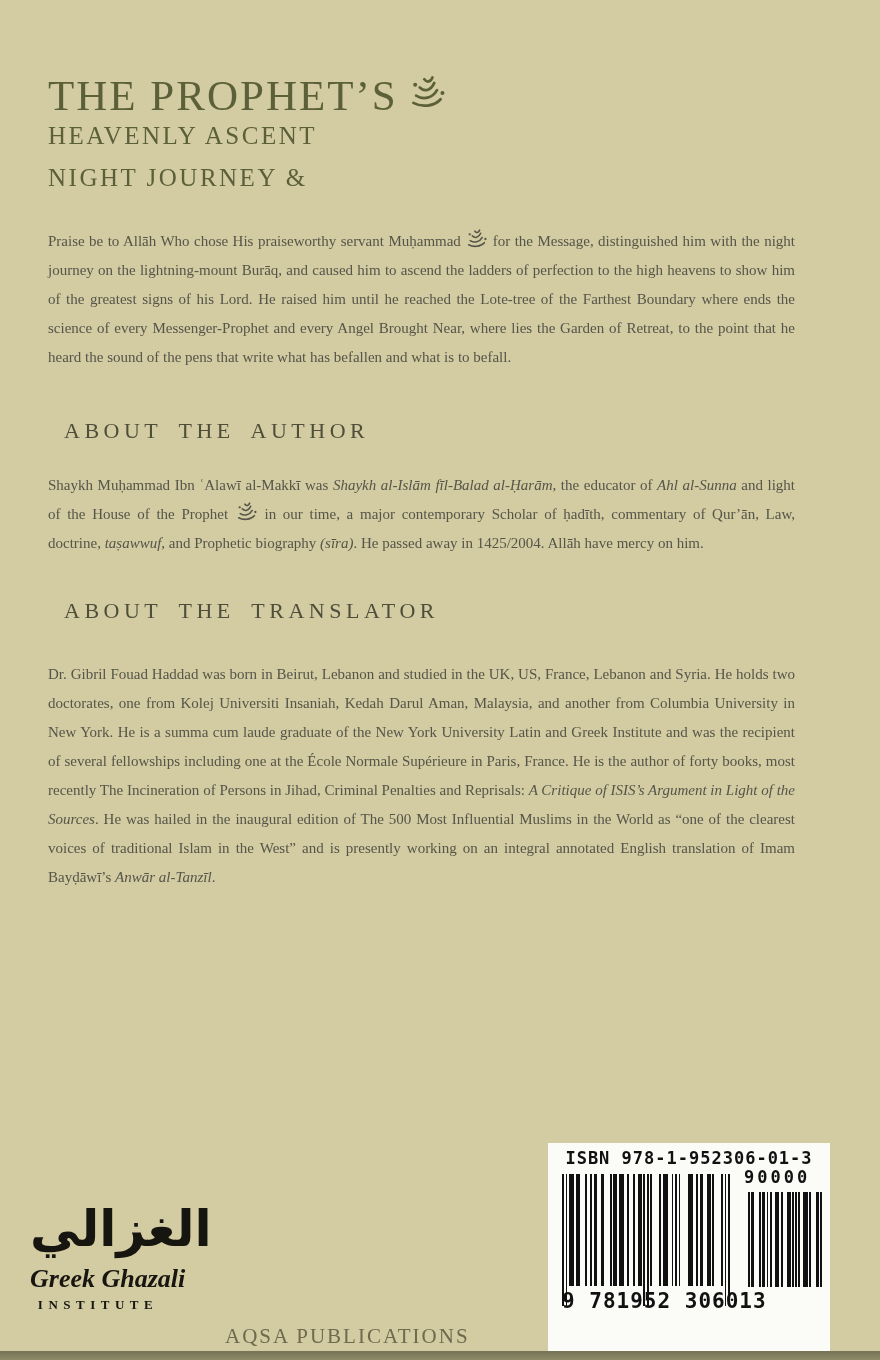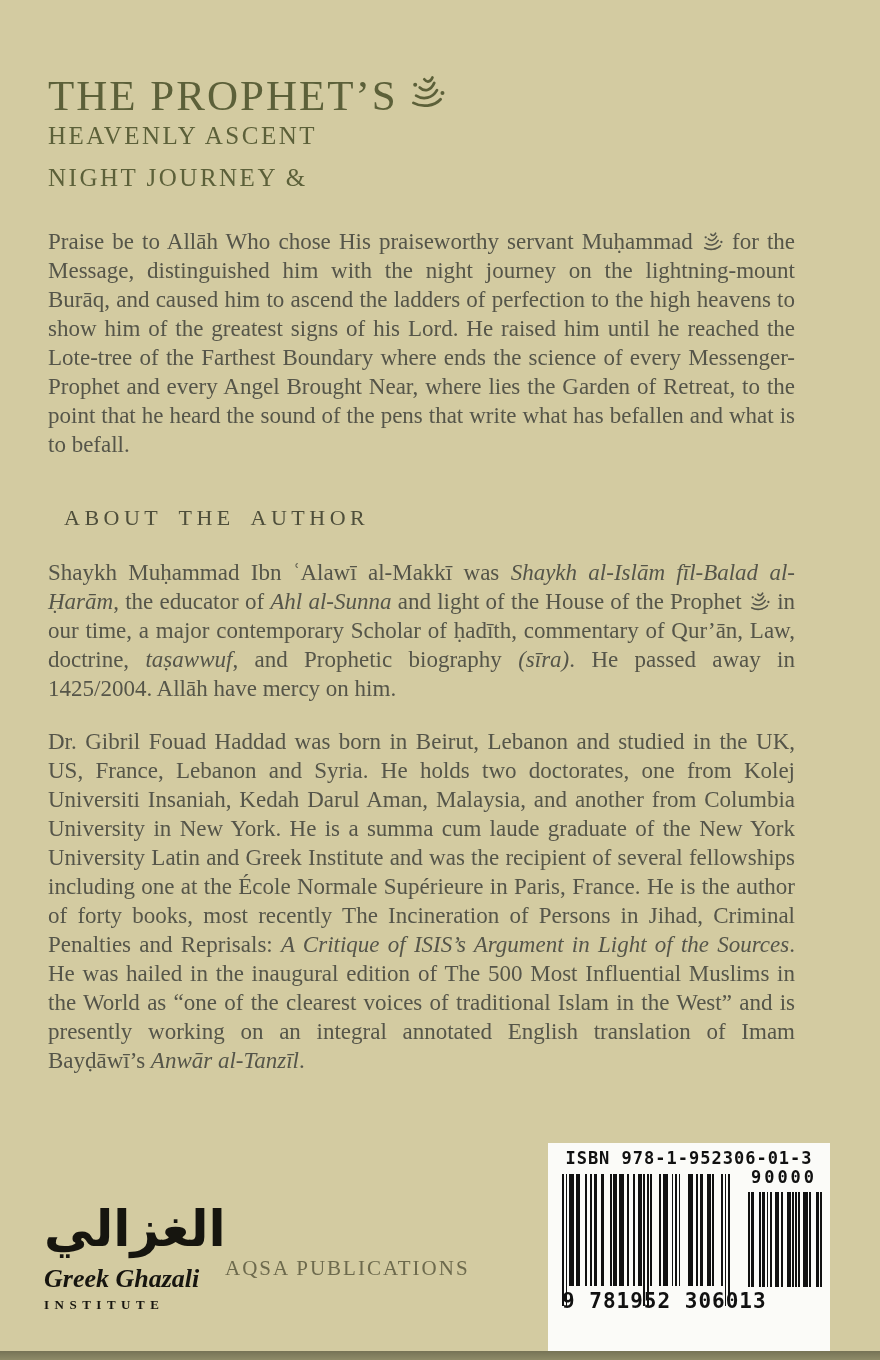--- a/index.html
+++ b/index.html
@@ -22,54 +22,54 @@
   }
   .hon-slot svg{display:inline-block;}
   .title-hon svg{width:40px;height:40px;}
   .subtitle{
     font-size:25px;line-height:31px;letter-spacing:2.5px;
     color:var(--title,#5c6039);
   }
   .subtitle.first{margin-top:11px;}
   p.body-par{
     margin:0;
-    font-size:23px;line-height:29px;
+    font-size:15px;line-height:29px;
     color:var(--body,#555549);
     text-align:justify;
   }
   p.blurb{margin-top:34px;}
   h2.section{
     margin:16px;font-weight:normal;
     font-size:22px;letter-spacing:4.5px;word-spacing:7px;
     color:var(--heading,#4e4e3a);
   }
   h2.author-h{margin-top:46px;}
   h2.translator-h{margin-top:40px;}
   p.author-par{margin-top:27px;}
-  p.translator-par{margin-top:24px;}
+  p.translator-par{margin-top:36px;}
   .seg-hon svg{width:23px;height:23px;vertical-align:-4px;}
   i{font-style:italic;}
 
   
   .logo{
-    position:absolute;left:44px;top:1196px;width:136px;
-    text-align:left;color:var(--logo,#16150f);
+    position:absolute;left:30px;top:1196px;width:136px;
+    text-align:center;color:var(--logo,#16150f);
   }
   .logo-callig{
     font-family:"DejaVu Sans",sans-serif;
     font-size:50px;line-height:66px;font-weight:bold;
   }
   .logo-name{
     font-size:26px;font-weight:bold;font-style:italic;
     letter-spacing:0px;margin-top:2px;white-space:nowrap;
   }
   .logo-sub{
     font-size:13px;font-weight:bold;letter-spacing:5.5px;margin-top:3px;
   }
-  .publisher{position:absolute;left:225px;top:1256px;}
+  .publisher{position:absolute;left:225px;top:1324px;}
   .pub-name{
     font-size:21px;letter-spacing:2px;color:var(--pub,#6d6a4d);
   }
   .pub-loc{
     font-size:20px;color:var(--loc,#45442f);margin-top:5px;letter-spacing:0.5px;
   }
   .barcode{
     position:absolute;left:548px;top:1143px;width:282px;height:212px;
     background:var(--bcbg,#fbfbf8);
   }
@@ -80,21 +80,21 @@
     white-space:nowrap;
   }
   .main-bars{position:absolute;left:14px;top:31px;width:168px;height:132px;}
   .bc-digits{
     position:absolute;left:14px;top:146px;width:192px;text-align:center;
     font-family:"DejaVu Sans Mono","Liberation Mono",monospace;
     font-size:21px;font-weight:bold;letter-spacing:1px;color:#111;
     white-space:nowrap;
   }
   .supp-text{
-    position:absolute;left:196px;top:24px;width:80px;text-align:center;
+    position:absolute;left:196px;top:24px;width:80px;text-align:left;
     font-family:"DejaVu Sans Mono","Liberation Mono",monospace;
     font-size:17px;font-weight:bold;letter-spacing:3px;color:#111;
   }
   .supp-bars{position:absolute;left:200px;top:49px;width:74px;height:95px;}
   .bottom-band{
     position:absolute;left:0;bottom:0;width:100%;height:9px;
     background:linear-gradient(to bottom,#767356,var(--band,#8e8b68));
   }
 </style>
 </head>
@@ -141,20 +141,21 @@
       <path d="M7 34 C16 39 30 38 37 30"></path>
       <path d="M10 26 C18 31 28 29 33 20"></path>
       <path d="M14 17 C19 22 26 21 30 12"></path>
       <path d="M19 8 C22 12 26 11 28 6"></path>
     </g>
     <circle cx="39" cy="23" r="2.2" fill="currentColor"></circle>
     <circle cx="9" cy="14" r="2.2" fill="currentColor"></circle>
   </svg>
 </span><span> in our time, a major contemporary Scholar of ḥadīth, commentary of Qur’ān, Law, doctrine, </span><i>taṣawwuf</i><span>,  and Prophetic biography </span><i>(sīra)</i><span>. He passed away in 1425/2004.  Allāh have mercy on him.</span></p>
 
+    <h2 class="section translator-h">ABOUT THE TRANSLATOR</h2>
     <p class="body-par translator-par"><span>Dr. Gibril Fouad Haddad was born in Beirut, Lebanon and studied in the UK, US, France, Lebanon and Syria. He holds two doctorates, one from Kolej Universiti Insaniah, Kedah Darul Aman, Malaysia, and another from Columbia University in New York. He is a summa cum laude graduate of the New York University Latin and Greek Institute and was the recipient of several fellowships including one at the École Normale Supérieure in Paris, France.  He is the author of forty books, most recently The Incineration of Persons in Jihad, Criminal Penalties and Reprisals: </span><i>A Critique of ISIS’s Argument in Light of the Sources</i><span>.  He was hailed in the inaugural edition of The 500 Most Influential Muslims in the World as “one of the clearest voices of traditional Islam in the West” and is presently working on an integral annotated English translation of Imam Bayḍāwī’s </span><i>Anwār al-Tanzīl</i><span>.</span></p>
   </div>
 
   <div class="logo">
     <div class="logo-callig">الغزالي</div>
     <div class="logo-name">Greek Ghazali</div>
     <div class="logo-sub">INSTITUTE</div>
   </div>
 
   <div class="publisher">

